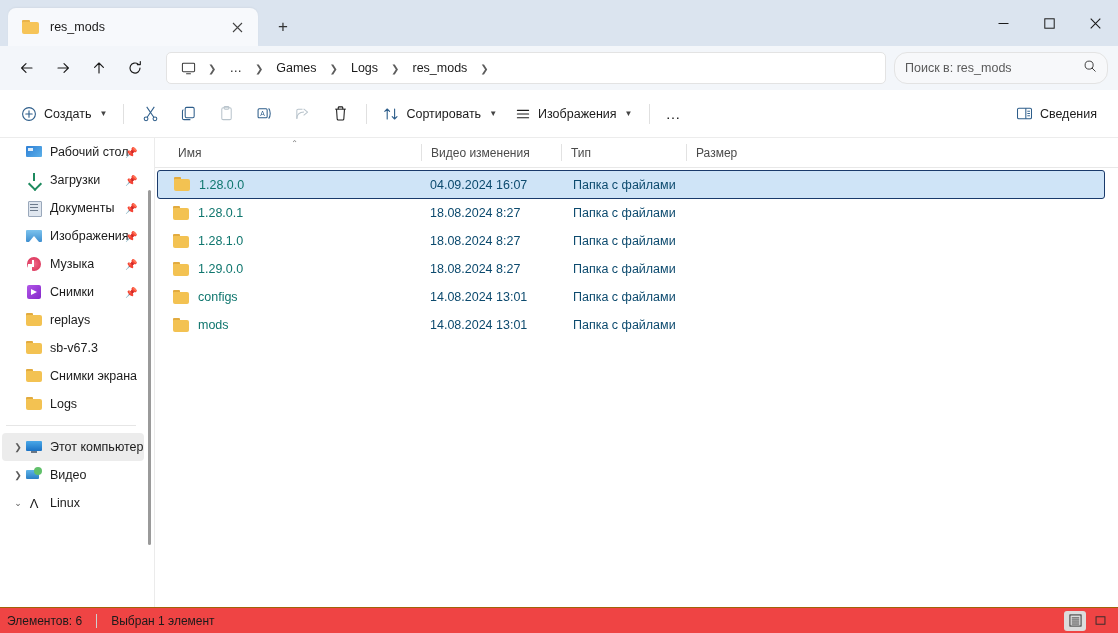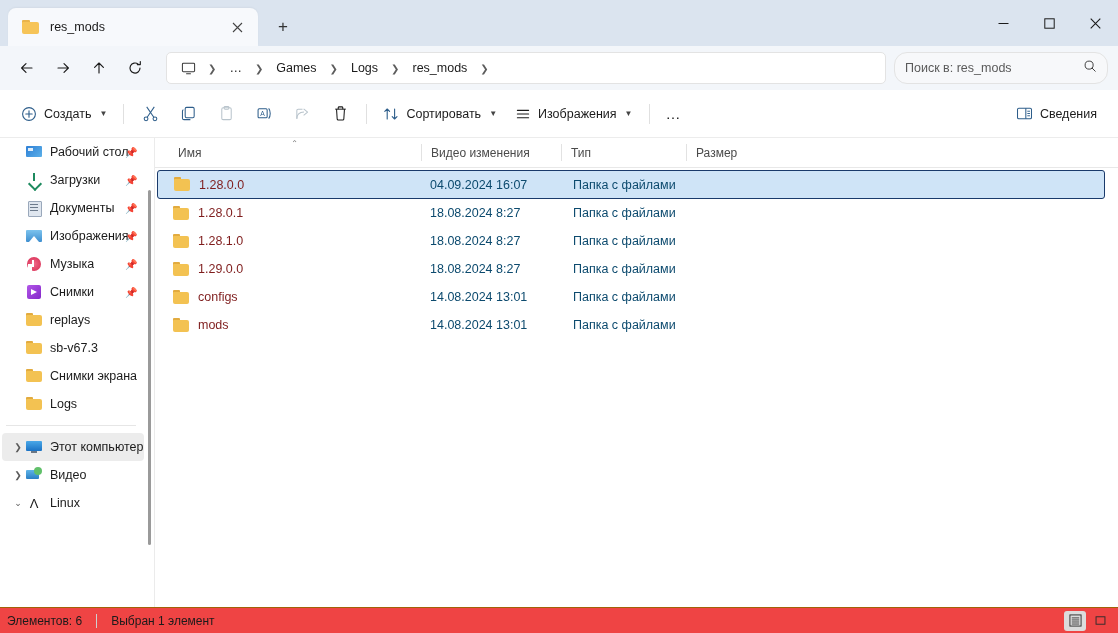--- a/index.html
+++ b/index.html
@@ -236,21 +236,21 @@
   .row {
     height: 28px; display: flex; align-items: center;
     padding-left: 13px; margin: 0 13px 0 2px;
     border-radius: 3px; position: relative;
   }
   .row.selected {
     background: #cfe4f7;
     border: 1px solid #1a3a6b;
     height: 29px;
   }
-  .cell { font-size: 12.5px; color: #7f1d1d; flex: none; overflow: hidden; white-space: nowrap; }
+  .cell { font-size: 12.5px; color: #0f766e; flex: none; overflow: hidden; white-space: nowrap; }
   .cell.name { display: flex; align-items: center; gap: 9px; padding-left: 3px; }
   .cell.muted { color: #0c4a6e; }
   .row-folder { width: 16px; height: 15px; flex: none; position: relative; }
   .row-folder::before { content:""; position:absolute; left:0; top:0; width:7px; height:3px; background:#e2ab3f; border-radius:1px 1px 0 0; }
   .row-folder::after  { content:""; position:absolute; left:0; top:2px; width:16px; height:12px; background:#f3c252; border-radius:1px 2px 2px 2px; }
 
   
   .statusbar {
     height: 26px; flex: none;
     background: #ef4444;

